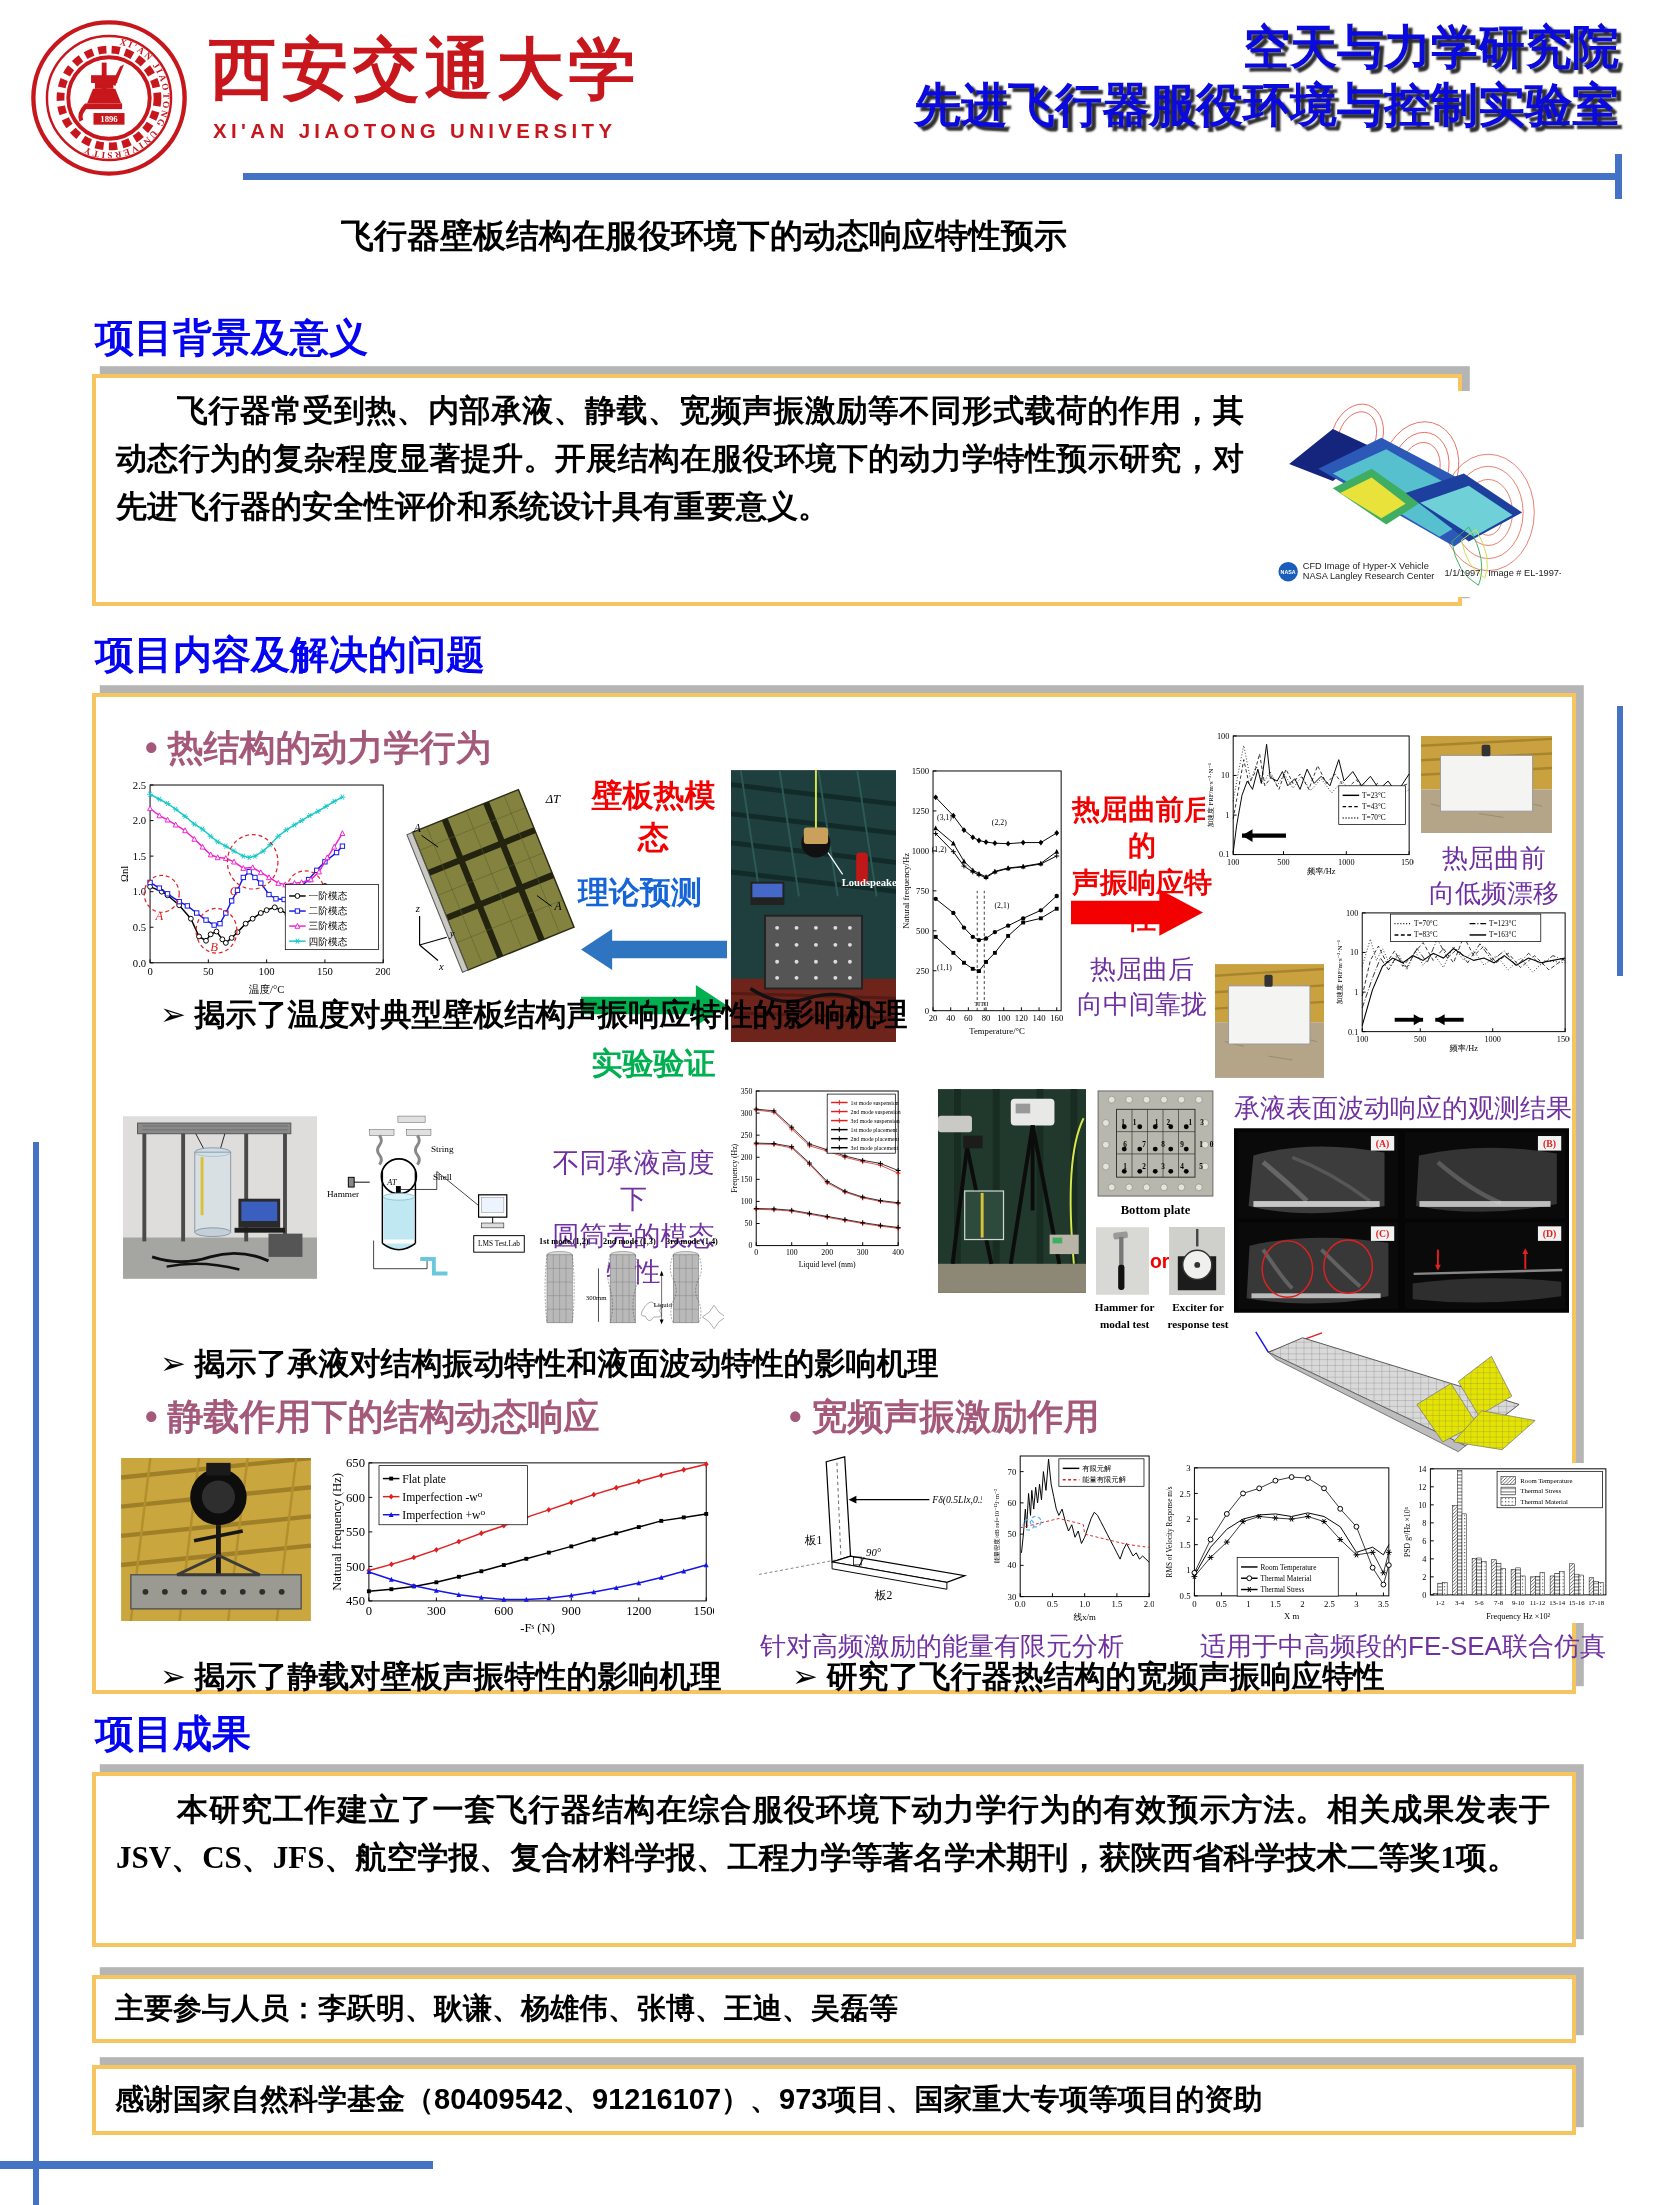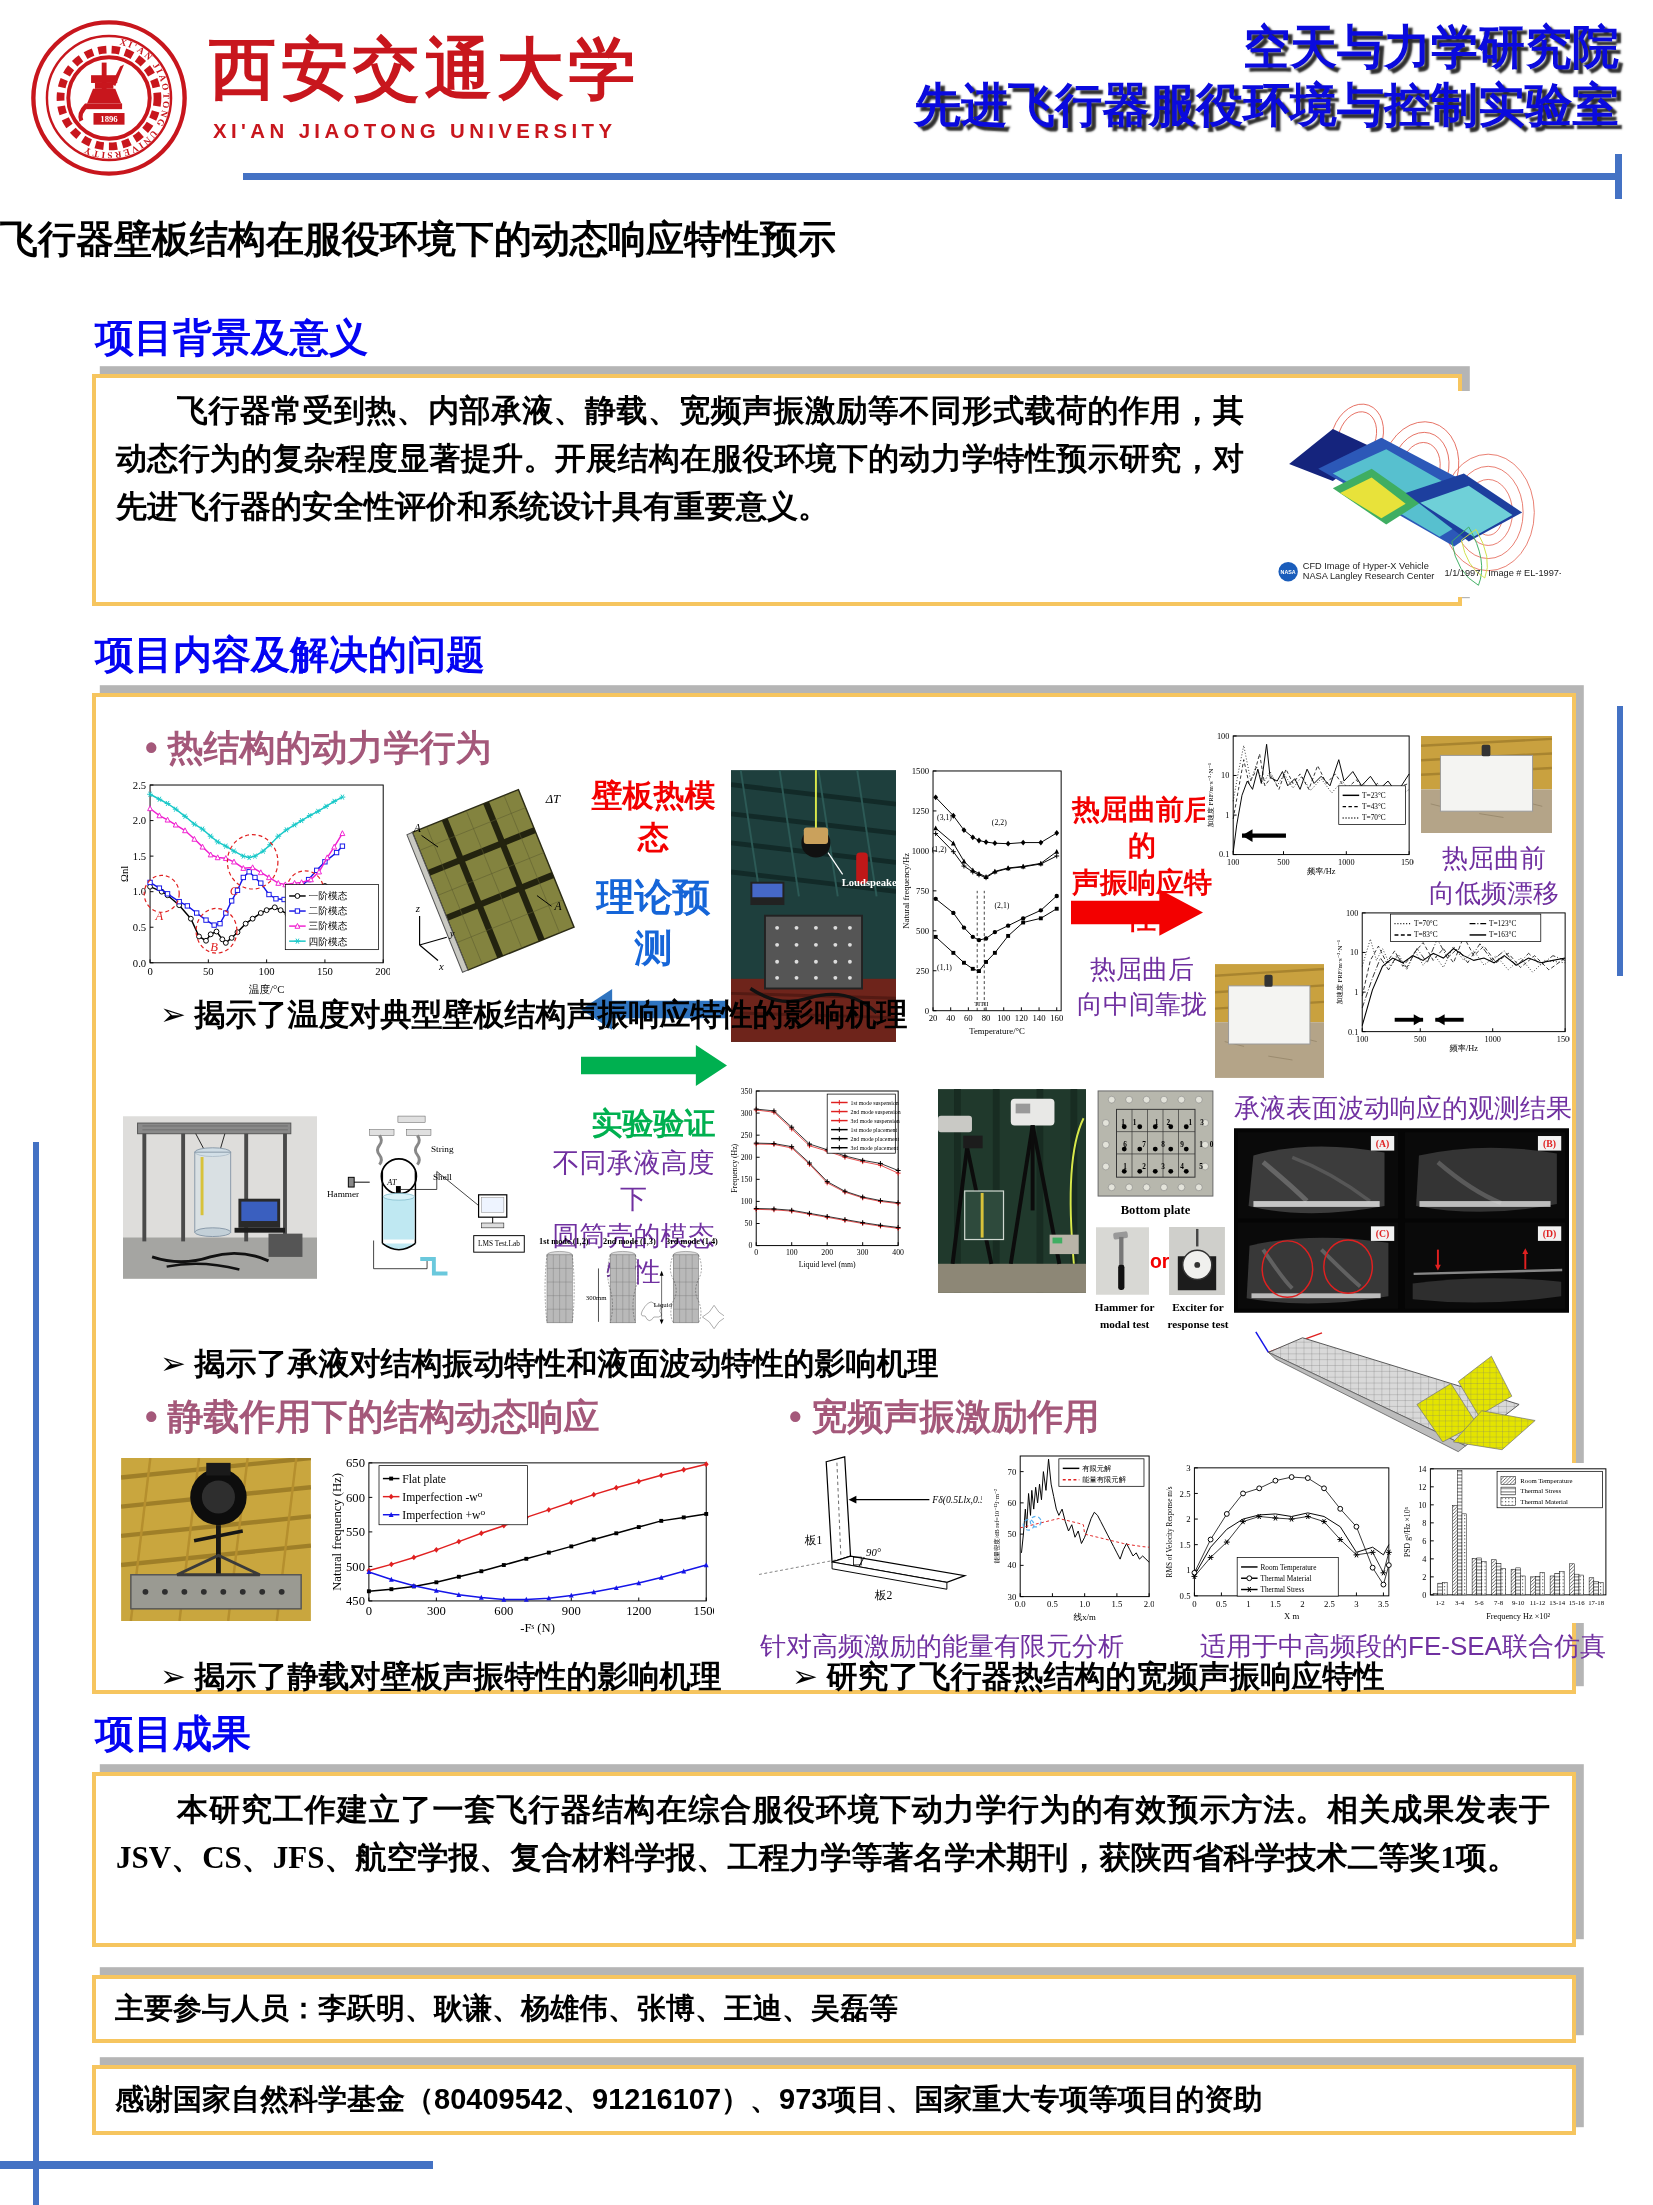--- a/index.html
+++ b/index.html
@@ -9,32 +9,32 @@
   .abs{position:absolute;}
   
   .uni-cn{position:absolute;left:209px;top:24px;font-family:"DejaVu Serif",serif;font-weight:bold;
           font-size:67px;color:#c8161d;letter-spacing:4.9px;}
   .uni-en{position:absolute;left:213px;top:120px;font-weight:bold;font-size:20.4px;color:#c8161d;letter-spacing:4.4px;}
   .institute{position:absolute;right:35px;top:17.5px;text-align:right;font-weight:900;
              font-size:47px;line-height:1.24;color:#0a0ade;text-shadow:4.4px 4.4px 1.9px #2e2e2e;}
   .header-rule{position:absolute;left:243px;top:173px;width:1377px;height:6.8px;background:#4472c4;}
   .header-tick{position:absolute;left:1615px;top:154px;width:6.8px;height:45px;background:#4472c4;}
   
-  .main-title{position:absolute;left:0;top:214px;width:1408px;text-align:left;
-              font-family:"Liberation Serif","DejaVu Serif",serif;font-weight:bold;font-size:38px;color:#000;}
+  .main-title{position:absolute;left:0;top:214px;width:1408px;text-align:center;
+              font-family:"Liberation Serif","DejaVu Serif",serif;font-weight:bold;font-size:33px;color:#000;}
   .sec-h{position:absolute;font-weight:bold;font-size:39px;color:#0404f2;}
   
   .box{position:absolute;background:#fff;border:4.4px solid #f6c55f;box-shadow:7.8px -7.8px 0 #b5b5b5;}
   .body-text{font-family:"Liberation Serif","DejaVu Serif",serif;font-weight:bold;font-size:31px;
              line-height:1.55;color:#000;text-align:justify;text-indent:61px;}
   
   .topic-h{position:absolute;font-weight:bold;font-size:36px;color:#a4587a;}
   .finding{position:absolute;font-weight:bold;font-size:31px;color:#000;}
   .lbl-red{color:#f30000;font-weight:bold;font-size:31px;text-align:center;}
-  .lbl-blue{color:#1565d8;font-weight:bold;font-size:38px;text-align:center;}
+  .lbl-blue{color:#1565d8;font-weight:bold;font-size:31px;text-align:left;}
   .lbl-green{color:#00b050;font-weight:bold;font-size:31px;text-align:center;}
   .lbl-purple{color:#7030a0;font-weight:normal;font-size:26px;text-align:center;line-height:1.35;}
   .redblock{color:#f30000;font-weight:bold;font-size:28px;text-align:center;line-height:1.3;}
   .chart{position:absolute;background:#fff;}
   .caption-serif{font-family:"Liberation Serif","DejaVu Serif",serif;font-weight:bold;color:#000;}
   
   .strip-text{font-weight:bold;font-size:29px;color:#000;display:flex;align-items:center;padding-left:13px;height:100%;margin-left:6px;}
   .vline-left{position:absolute;left:33px;top:1142px;width:6.3px;height:1063px;background:#4472c4;}
   .vline-right{position:absolute;left:1617px;top:706px;width:6.3px;height:270px;background:#4472c4;}
   .hline-bottom{position:absolute;left:0;top:2161px;width:433px;height:7.8px;background:#4472c4;}

